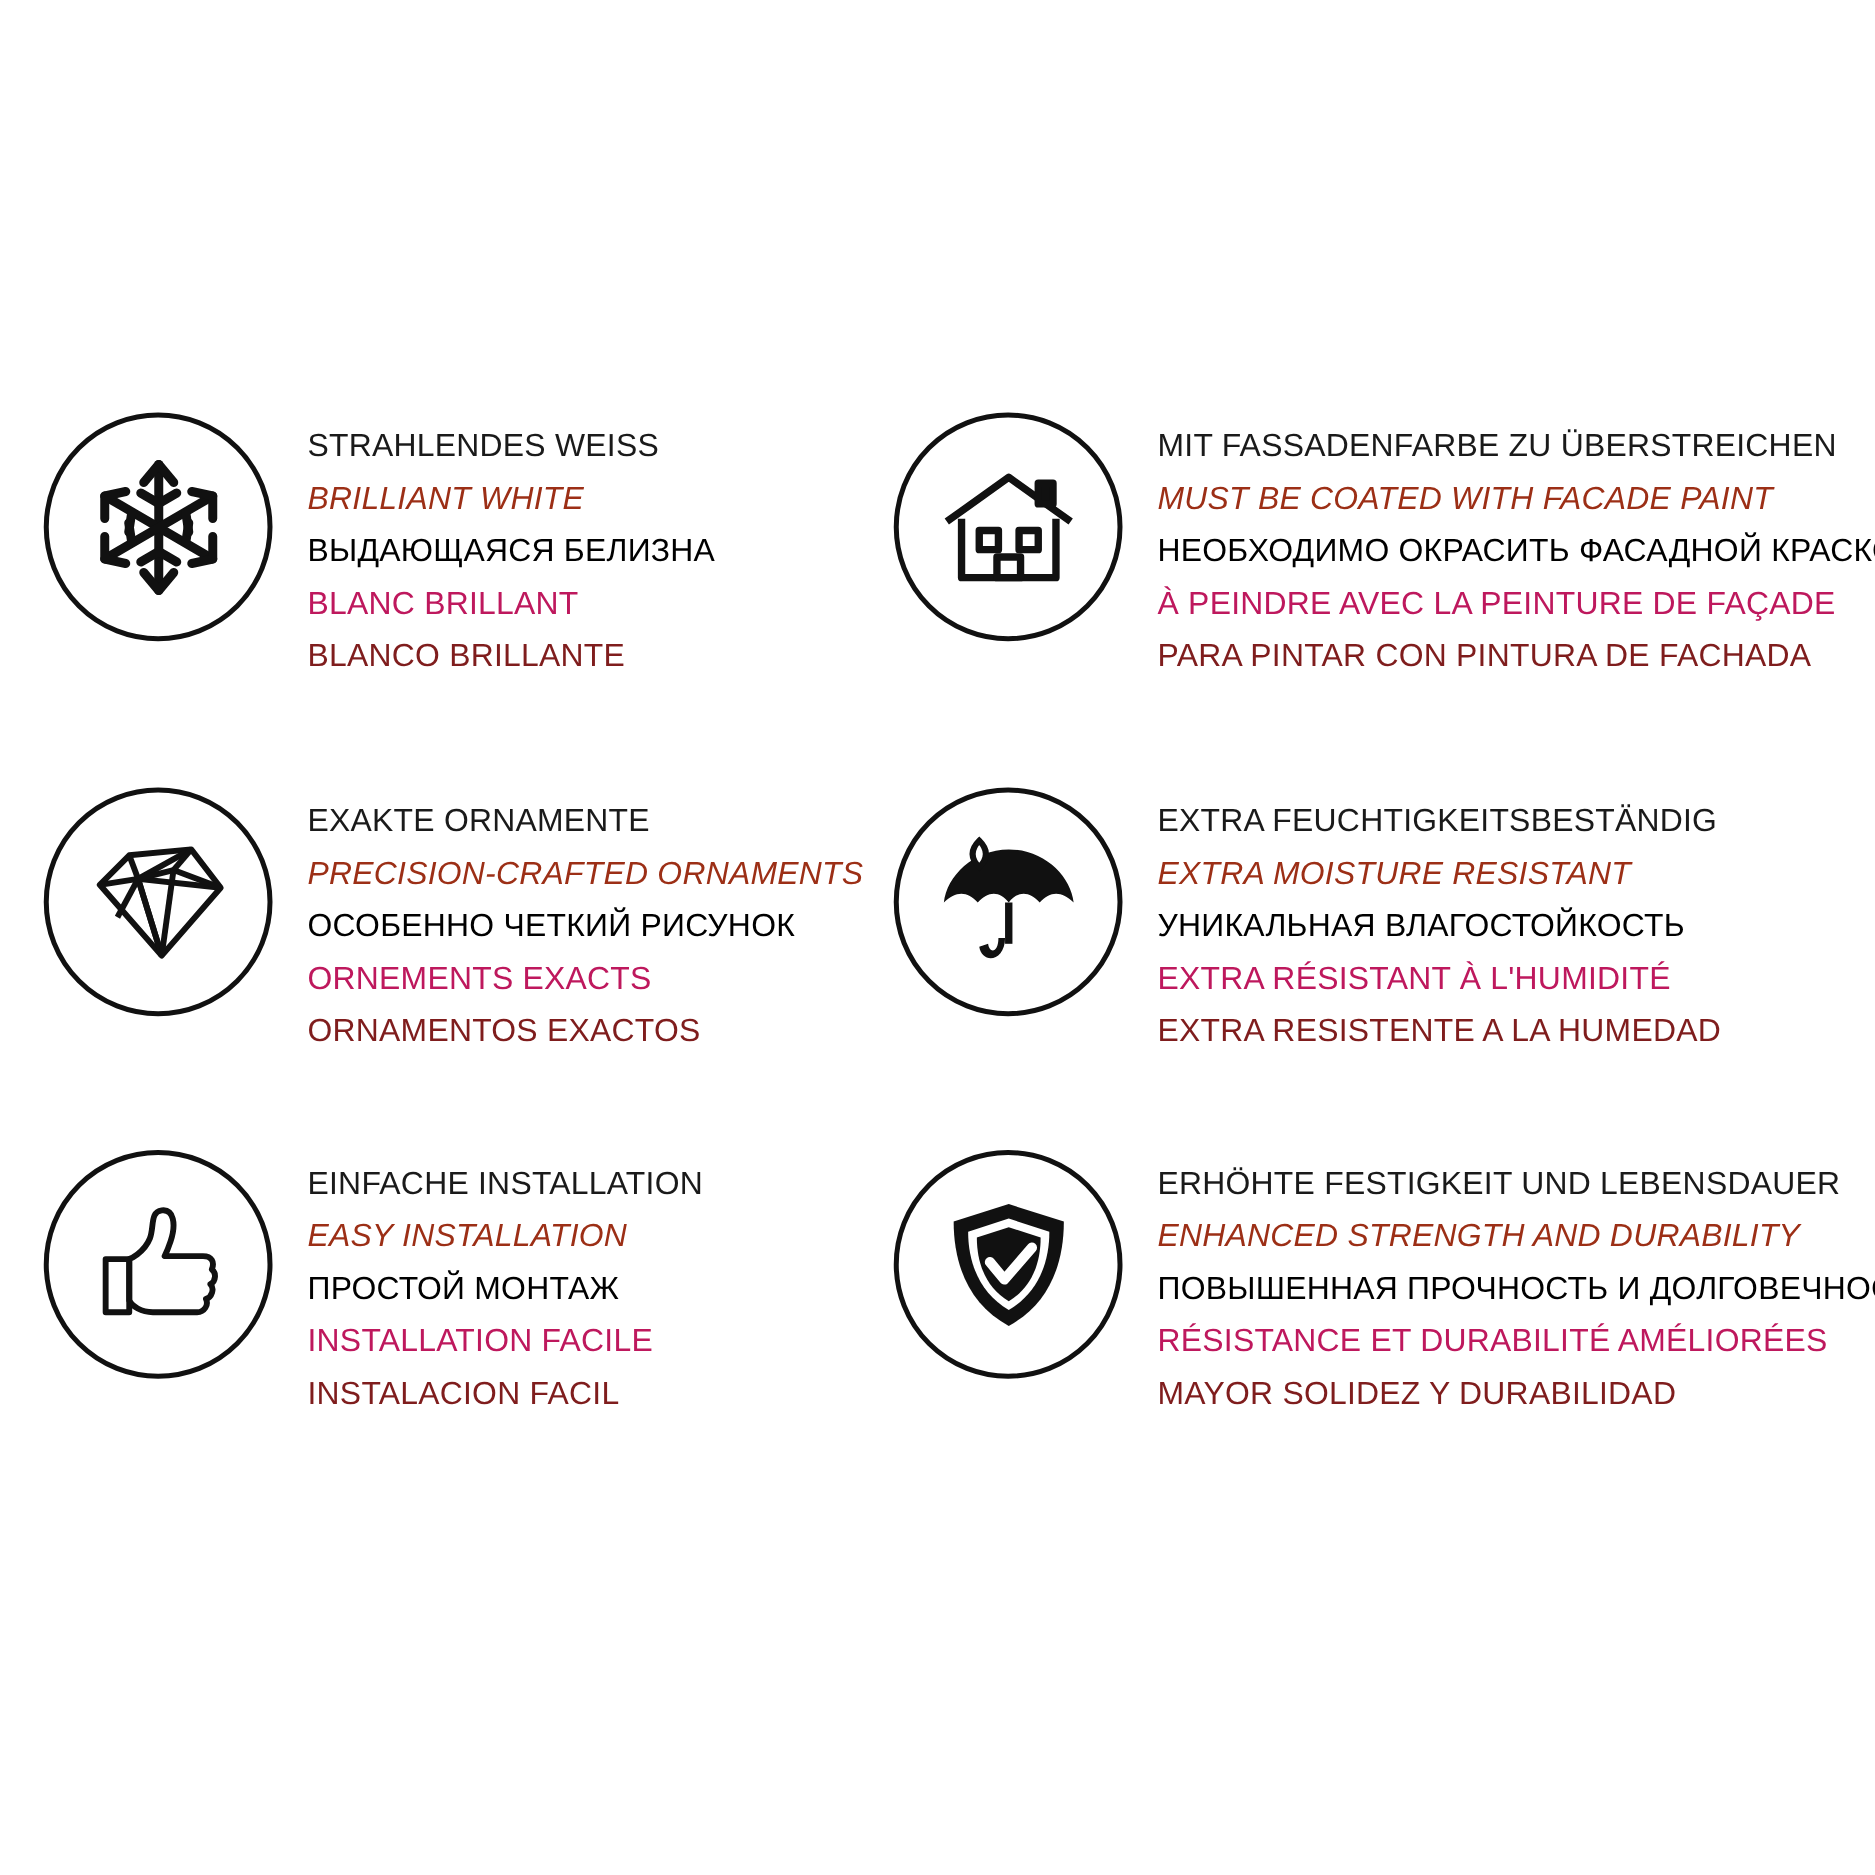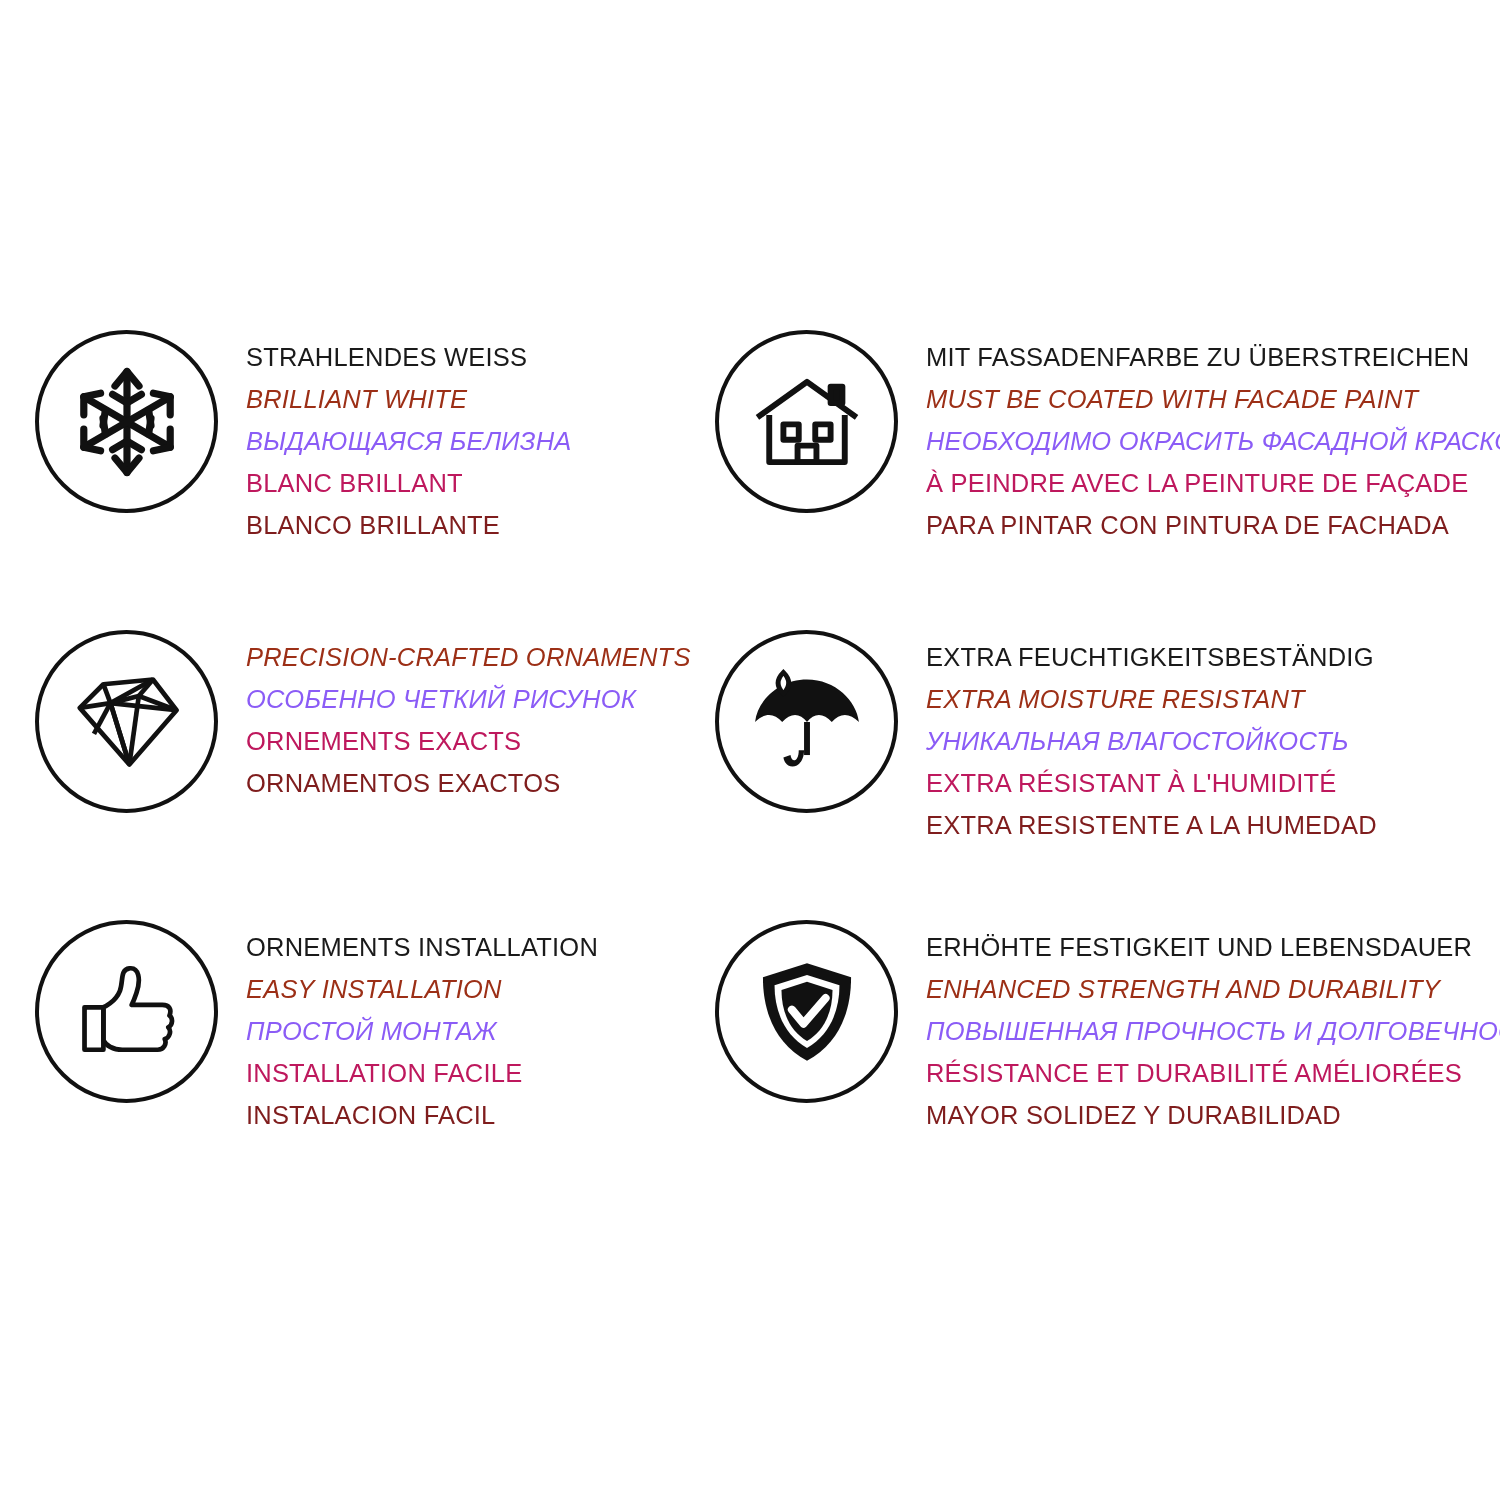--- a/index.html
+++ b/index.html
@@ -60,21 +60,21 @@
     justify-content: flex-start;
   }
   .line {
     font-size: 25.5px;
     letter-spacing: 0.2px;
     line-height: 42px;
     white-space: nowrap;
   }
   .line.de { color: #1a1a1a; }
   .line.en { color: #9c2f16; font-style: italic; }
-  .line.ru { color: #8b5cf6; font-style: italic; font-weight: 500; }
+  .line.ru { color: #000000; font-weight: 500; }
   .line.fr { color: #be185d; }
   .line.es { color: #7f1d1d; }
 </style>
 </head>
 <body>
 
 <div class="sheet">
   <div class="grid">
 
     <div class="feature">
@@ -142,20 +142,21 @@
             <path d="M36 34 L52 86"></path>
             <path d="M30 18 L36 34"></path>
             <path d="M52 86 L36 34 L60 28 L92 40"></path>
             <path d="M60 28 L72 14"></path>
             <path d="M52 86 L60 28"></path>
             <path d="M22 60 L36 34"></path>
           </g>
         </svg>
       </div>
       <div class="lines">
+        <div class="line de">EXAKTE ORNAMENTE</div>
         <div class="line en">PRECISION-CRAFTED ORNAMENTS</div>
         <div class="line ru">ОСОБЕННО ЧЕТКИЙ РИСУНОК</div>
         <div class="line fr">ORNEMENTS EXACTS</div>
         <div class="line es">ORNAMENTOS EXACTOS</div>
       </div>
     </div>
 
     <div class="feature">
       <div class="icon-circle">
         <svg width="118" height="118" viewBox="0 0 100 100" aria-hidden="true">
@@ -181,21 +182,21 @@
     <div class="feature">
       <div class="icon-circle">
         <svg width="118" height="118" viewBox="0 0 100 100" aria-hidden="true">
           <g stroke="#111" stroke-width="4" fill="none" stroke-linejoin="round" stroke-linecap="round">
             <path d="M30 46 C30 46 40 42 44 32 C47 24 44 14 52 13 C60 12 62 22 58 34 C56 40 54 44 54 44 L80 44 C86 44 88 48 86 53 C89 55 89 61 85 63 C88 66 86 72 82 73 C84 77 81 82 76 82 L46 82 C38 82 32 78 30 74 Z"></path>
             <path d="M14 46 L30 46 L30 82 L14 82 Z"></path>
           </g>
         </svg>
       </div>
       <div class="lines">
-        <div class="line de">ORNEMENTS INSTALLATION</div>
+        <div class="line de">EINFACHE INSTALLATION</div>
         <div class="line en">EASY INSTALLATION</div>
         <div class="line ru">ПРОСТОЙ МОНТАЖ</div>
         <div class="line fr">INSTALLATION FACILE</div>
         <div class="line es">INSTALACION FACIL</div>
       </div>
     </div>
 
     <div class="feature">
       <div class="icon-circle">
         <svg width="116" height="116" viewBox="0 0 100 100" aria-hidden="true">

